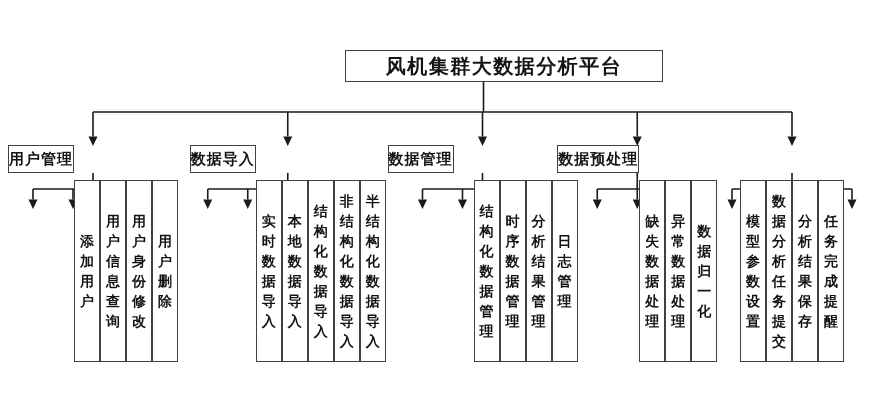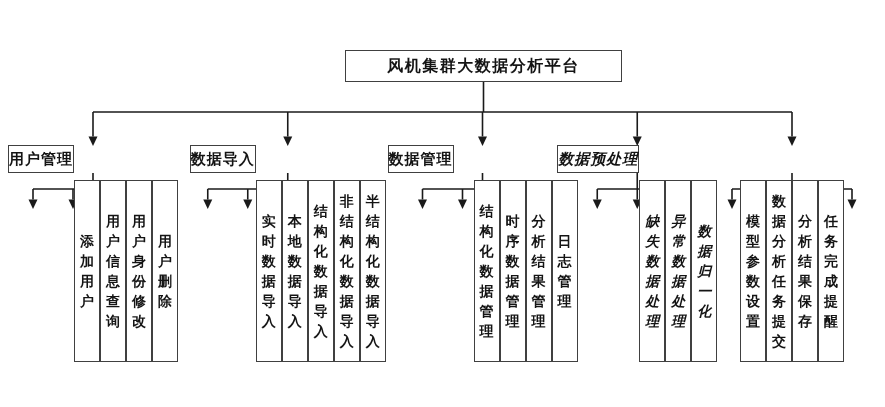--- a/index.html
+++ b/index.html
@@ -25,23 +25,23 @@
     background: var(--bg, #ffffff);
     border: 1.5px solid var(--border, #404040);
     color: var(--text, #141414);
     font-weight: bold;
     position: relative;
     z-index: 1;
   }
   .root {
     position: absolute;
     left: 345px; top: 50px;
-    width: 277px; height: 32px;
+    width: 318px; height: 32px;
     display: flex; align-items: center; justify-content: center;
-    font-size: 16px;
+    font-size: 20px;
     letter-spacing: 1.5px;
   }
   .groups {
     position: absolute;
     left: 0; top: 145px;
     width: 885px;
     padding: 0 20px;
     display: flex;
     justify-content: space-between;
     z-index: 1;
@@ -253,21 +253,21 @@
 理</span>
           </div>
           <div class="box leaf">
             <span class="vtext">日
 志
 管
 理</span>
           </div>
         </div>
       </div>
-      <div class="group" style="width: 106px; font-style: italic;">
+      <div class="group" style="width: 106px;">
         <div class="box group-header">数据预处理</div>
         <div class="leaves">
           <div class="box leaf">
             <span class="vtext">缺
 失
 数
 据
 处
 理</span>
           </div>

